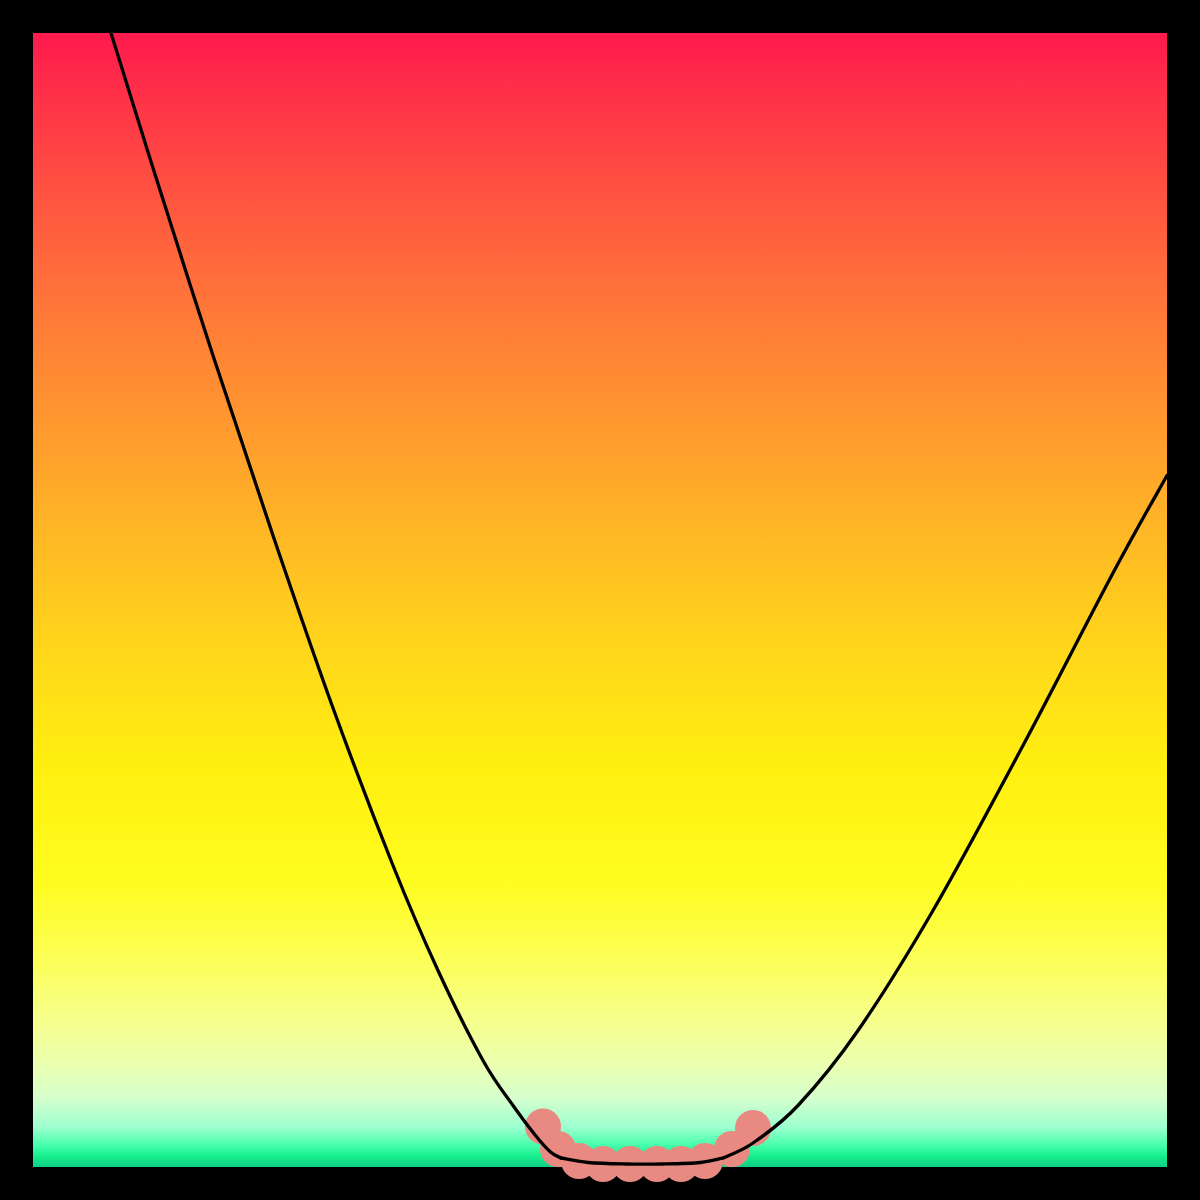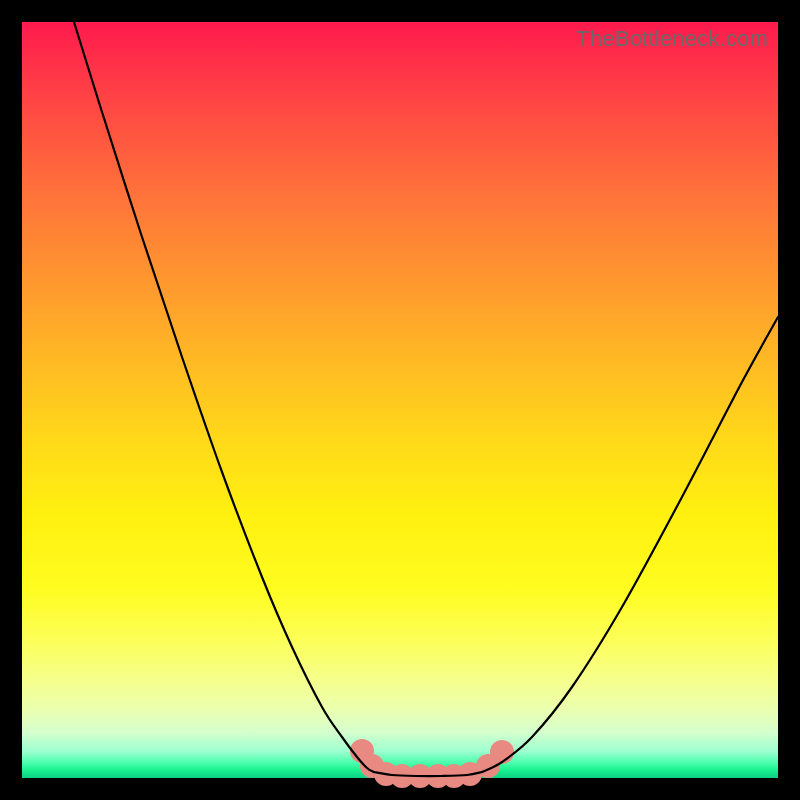--- a/index.html
+++ b/index.html
@@ -53,21 +53,20 @@
     top: 0;
     width: 756px;
     height: 756px;
     overflow: visible;
   }
 </style>
 </head>
 <body>
 
 <div class="frame">
-  <div class="watermark">TheBottleneck.com</div>
   <svg class="curves" viewBox="0 0 756 756">
     <g id="marker-layer">
         <circle cx="340" cy="729" r="12" fill="#e88a82"></circle>
         <circle cx="350" cy="744" r="12" fill="#e88a82"></circle>
         <circle cx="364" cy="752" r="12" fill="#e88a82"></circle>
         <circle cx="380" cy="754" r="12" fill="#e88a82"></circle>
         <circle cx="398" cy="754" r="12" fill="#e88a82"></circle>
         <circle cx="416" cy="754" r="12" fill="#e88a82"></circle>
         <circle cx="432" cy="754" r="12" fill="#e88a82"></circle>
         <circle cx="448" cy="752" r="12" fill="#e88a82"></circle>

